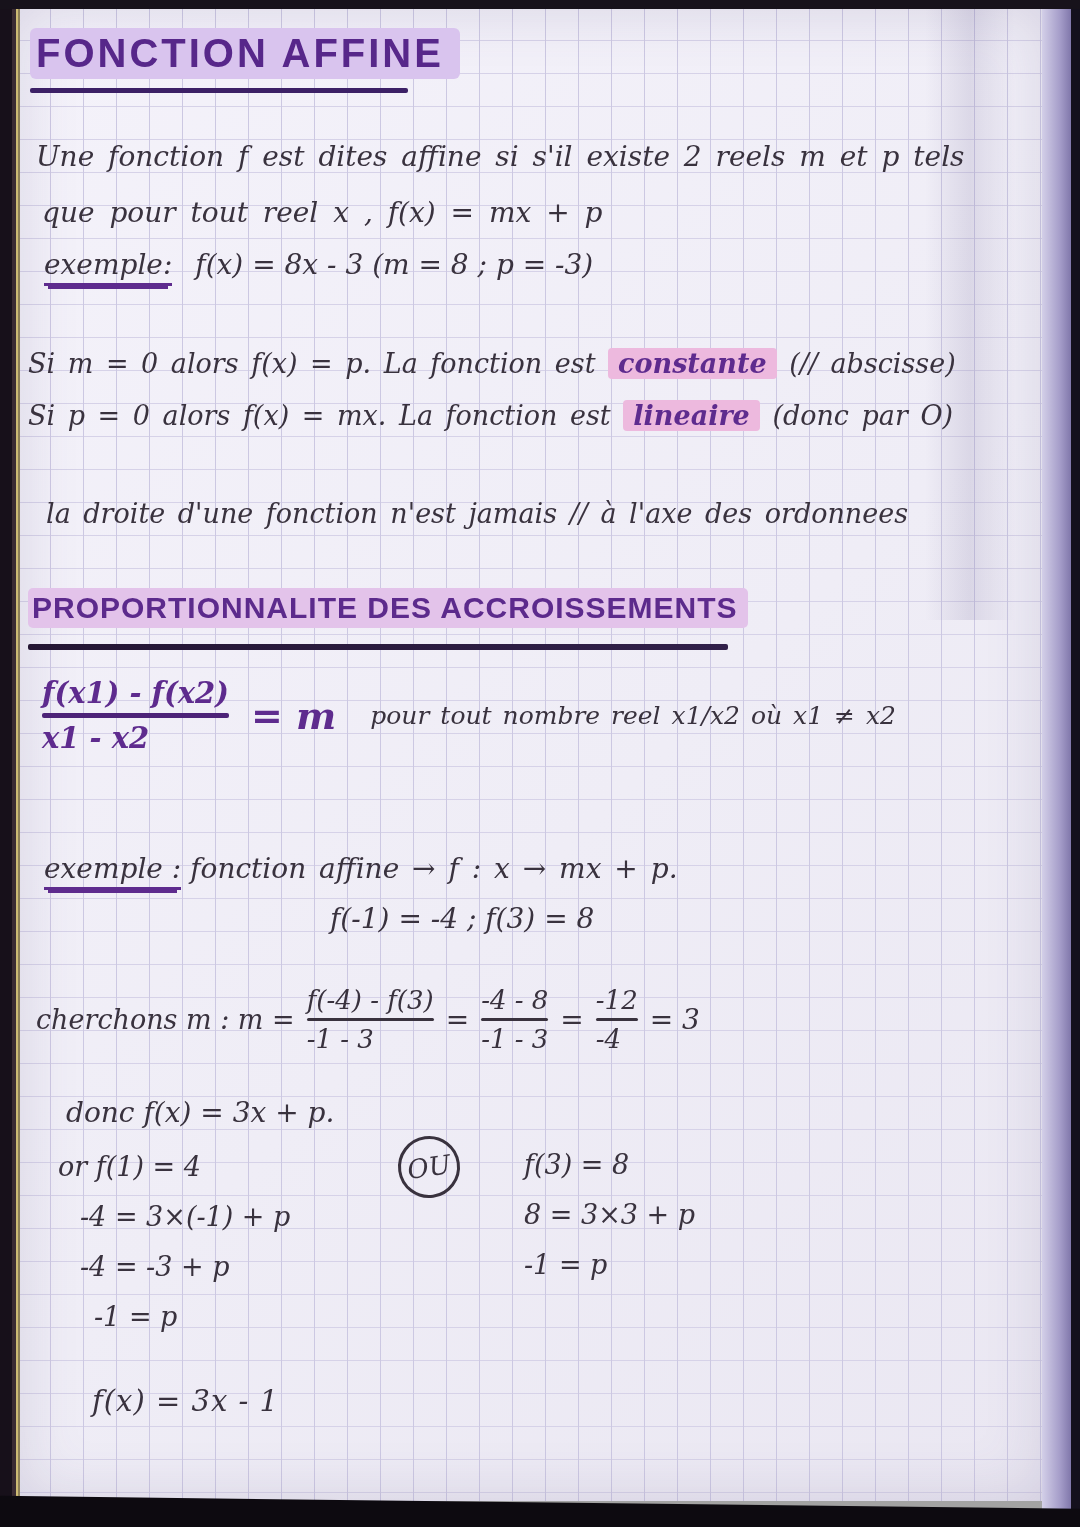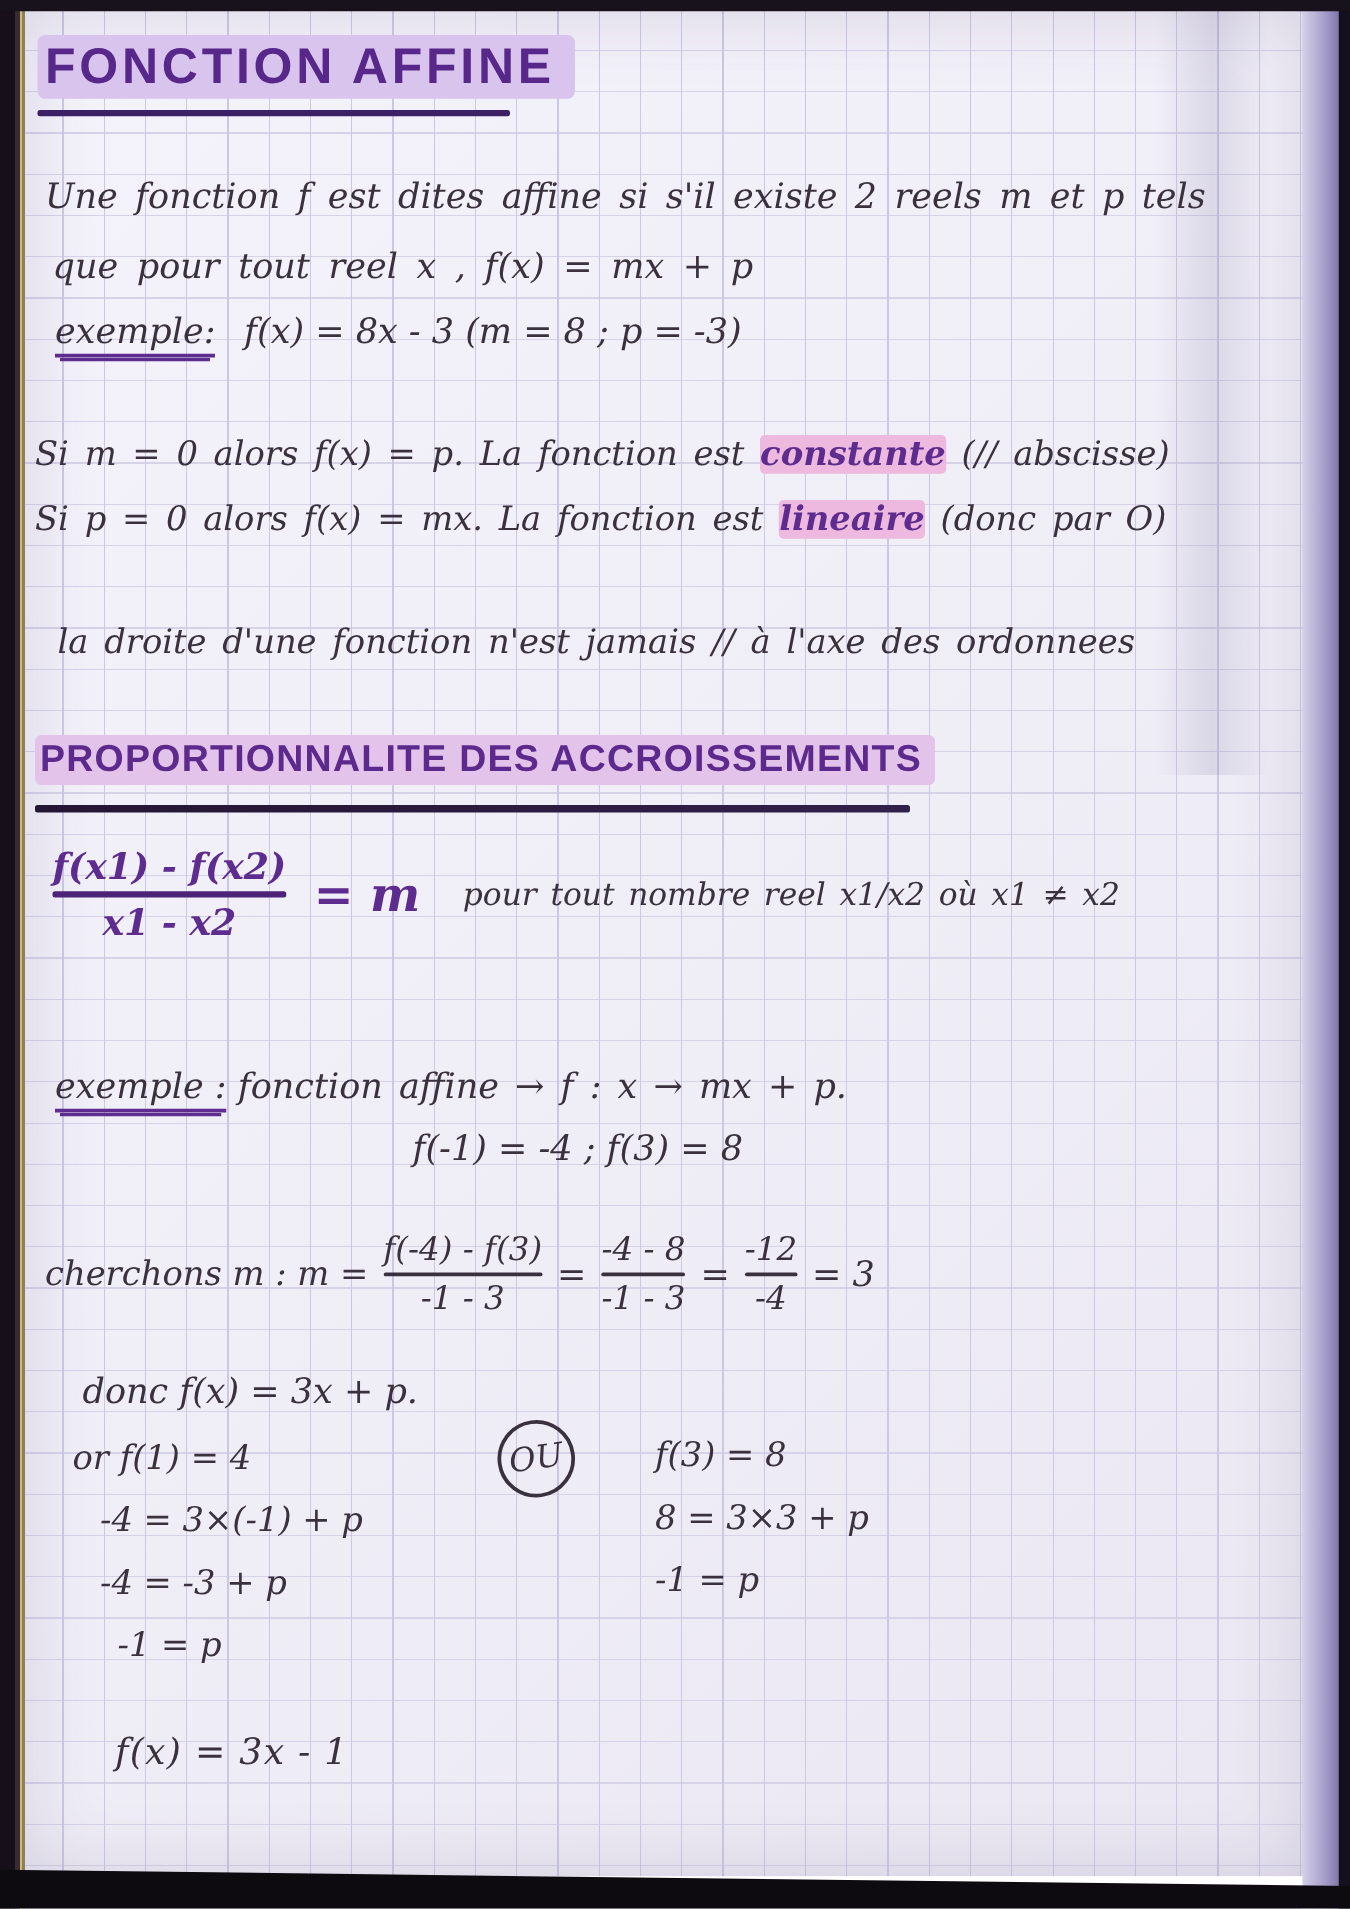--- a/index.html
+++ b/index.html
@@ -1,18 +1,18 @@
 <!DOCTYPE html>
 <html><head>
 <meta charset="utf-8">
 <style>
   html,body{margin:0;padding:0;background:#120e14;}
   .photo{
     position:relative; width:1080px; height:1527px; overflow:hidden;
-    background:#ffffff;
+    background:#a3a3a3;
     font-family:"DejaVu Serif", serif;
   }
   
   .paper{
     position:absolute; left:18px; top:8px; right:34px; bottom:26px;
     background:
       repeating-linear-gradient(to right,  transparent 0 32px, #ccc8e2 32px 33px),
       repeating-linear-gradient(to bottom, transparent 0 32px, #d6d2e8 32px 33px),
       linear-gradient(135deg,#f4f2fa 0%, #efedf6 55%, #eae7f2 100%);
     box-shadow: inset 0 0 60px rgba(90,80,130,.18);
@@ -24,34 +24,34 @@
   .edge-right-dark{position:absolute;right:0;top:0;width:9px;height:100%;background:#14101d;}
   .edge-top{position:absolute;left:0;top:0;width:100%;height:9px;background:#17121b;}
   .edge-bottom{position:absolute;left:0;bottom:0;width:100%;height:38px;background:#0d0a10;
     clip-path:polygon(0 18%,100% 52%,100% 100%,0 100%);}
   .crease{position:absolute;left:925px;top:0;width:90px;height:620px;
     background:linear-gradient(to right,transparent,rgba(110,100,150,.16),transparent);}
   
   .hw{position:absolute;font-style:italic;color:#39323e;white-space:nowrap;}
   .purple{color:#5e2b8e;}
   .hl-lav{background:#d9c4ee;border-radius:6px;}
-  .hl-pink{background:#edb9de;border-radius:4px;padding:0 0;}
+  .hl-pink{background:#edb9de;border-radius:4px;padding:0 10px;}
   .title{
     font-family:"Liberation Sans",sans-serif;font-style:normal;font-weight:bold;
     font-size:40px;letter-spacing:3px;color:#57278a;padding:3px 16px 3px 6px;
   }
   .title-underline{position:absolute;background:#3c2066;border-radius:2px;}
   .h2{
     font-family:"Liberation Sans",sans-serif;font-style:normal;font-weight:bold;
     font-size:30px;letter-spacing:1px;color:#5c2a8c;background:#e3c3ea;
     padding:3px 10px 3px 4px;border-radius:5px;
   }
   .h2-underline{position:absolute;background:linear-gradient(to right,#241633,#31204a);border-radius:2px;}
   .u-purple{border-bottom:3px solid #5e2b8e;box-shadow:0 7px 0 -4px #5e2b8e;padding-bottom:2px;}
-  .frac{display:inline-flex;flex-direction:column;align-items:center;vertical-align:middle;}
+  .frac{display:inline-flex;flex-direction:column;align-items:flex-start;vertical-align:middle;}
   .frac .bar{align-self:stretch;height:3px;background:#39323e;border-radius:2px;margin:3px 0;}
   .frac-purple .bar{height:5px;background:#4d2378;}
   .row{display:flex;align-items:center;}
   .ou-badge{
     position:absolute;width:56px;height:56px;border:3px solid #39323e;border-radius:50%;
     display:flex;align-items:center;justify-content:center;
     font-size:26px;font-style:italic;color:#39323e;transform:rotate(-8deg);
   }
   .col-line{white-space:nowrap;}
 </style>

